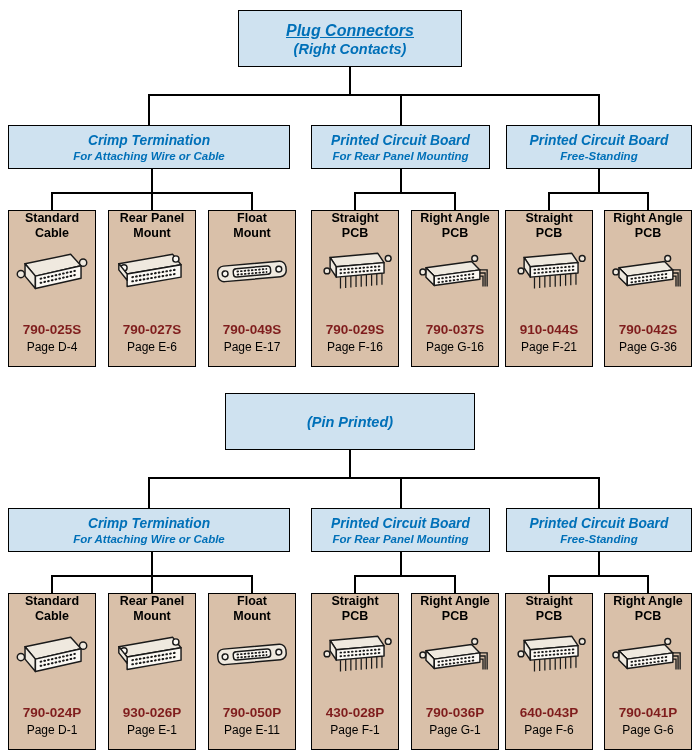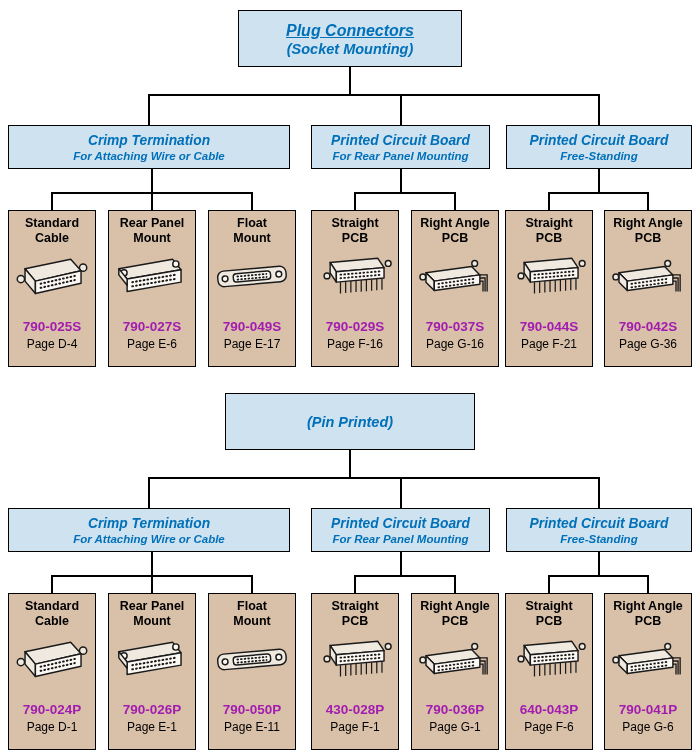--- a/index.html
+++ b/index.html
@@ -10,24 +10,24 @@
   .bluebox{position:absolute;background:#cfe2f0;border:1.5px solid #000;
            display:flex;flex-direction:column;align-items:center;justify-content:center;
            color:#0070b8;font-weight:bold;font-style:italic;text-align:center;box-sizing:border-box;}
   .root .l1{font-size:16px;line-height:1.35;text-decoration:underline;}
   .root .l2{font-size:14.5px;}
   .branch .l1{font-size:13.8px;line-height:1.3;font-style:italic;}
   .branch .l2{font-size:11.5px;}
   .card{position:absolute;width:88px;height:157px;background:#d9c0a9;border:1.5px solid #000;
         text-align:center;box-sizing:border-box;}
   .card-title{font-weight:bold;font-size:12.5px;color:#000;line-height:1.18;
-              padding-top:5px;white-space:pre-line;min-height:32px;}
+              white-space:pre-line;min-height:32px;}
   .card-fig{height:60px;display:flex;align-items:center;justify-content:center;}
   .card-svg{width:80px;height:56px;}
-  .card-part{color:#a21caf;font-weight:bold;font-size:13.5px;margin-top:11px;}
+  .card-part{color:#7f1d1d;font-weight:bold;font-size:13.5px;margin-top:19px;}
   .card-page{color:#000;font-size:12px;margin-top:3px;}
 </style>
 </head>
 <body>
 
 <svg width="0" height="0" style="position:absolute">
   <symbol id="ic-standard-cable" viewBox="0 0 76 54">
     <g stroke="#1a1a1a" stroke-width="1.4" fill="#efe9df" stroke-linejoin="round">
       <circle cx="8" cy="28" r="3.5"></circle>
       <circle cx="68" cy="17" r="3.5"></circle>
@@ -82,21 +82,21 @@
     </g>
     <path d="M22,32.6 L58,27.6" stroke="#1a1a1a" stroke-width="1.8" stroke-dasharray="0.7 3" stroke-linecap="round" fill="none"></path>
     <path d="M22,36 L58,31" stroke="#1a1a1a" stroke-width="1.8" stroke-dasharray="0.7 3" stroke-linecap="round" fill="none"></path>
   </symbol>
 </svg>
 
 <div class="canvas">
 
   <div class="bluebox root" style="left:238px;top:10px;width:224px;height:57px">
     <div class="l1">Plug Connectors</div>
-    <div class="l2">(Socket Mounting)</div>
+    <div class="l2">(Right Contacts)</div>
   </div>
 
   <div class="vline" style="left:349px;top:67px;height:27px"></div>
   <div class="hline" style="left:148px;top:94px;width:452px"></div>
   <div class="vline" style="left:148px;top:96px;height:29px"></div>
   <div class="vline" style="left:400px;top:96px;height:29px"></div>
   <div class="vline" style="left:598px;top:96px;height:29px"></div>
 
   <div class="bluebox branch" style="left:8px;top:125px;width:282px;height:44px">
     <div class="l1">Crimp Termination</div>
@@ -181,21 +181,21 @@
     <div class="card-page">Page G-16</div>
   </div>
   <div class="card" style="left:505px;top:210px">
     <div class="card-title">Straight
 PCB</div>
     <div class="card-fig">
       <svg class="card-svg" viewBox="0 0 76 54">
           <use href="#ic-straight-pcb"></use>
         </svg>
     </div>
-    <div class="card-part">790-044S</div>
+    <div class="card-part">910-044S</div>
     <div class="card-page">Page F-21</div>
   </div>
   <div class="card" style="left:604px;top:210px">
     <div class="card-title">Right Angle
 PCB</div>
     <div class="card-fig">
       <svg class="card-svg" viewBox="0 0 76 54">
           <use href="#ic-right-angle-pcb"></use>
         </svg>
     </div>
@@ -252,21 +252,21 @@
     <div class="card-page">Page D-1</div>
   </div>
   <div class="card" style="left:108px;top:593px">
     <div class="card-title">Rear Panel
 Mount</div>
     <div class="card-fig">
       <svg class="card-svg" viewBox="0 0 76 54">
           <use href="#ic-rear-panel-mount"></use>
         </svg>
     </div>
-    <div class="card-part">790-026P</div>
+    <div class="card-part">930-026P</div>
     <div class="card-page">Page E-1</div>
   </div>
   <div class="card" style="left:208px;top:593px">
     <div class="card-title">Float
 Mount</div>
     <div class="card-fig">
       <svg class="card-svg" viewBox="0 0 76 54">
           <use href="#ic-float-mount"></use>
         </svg>
     </div>

